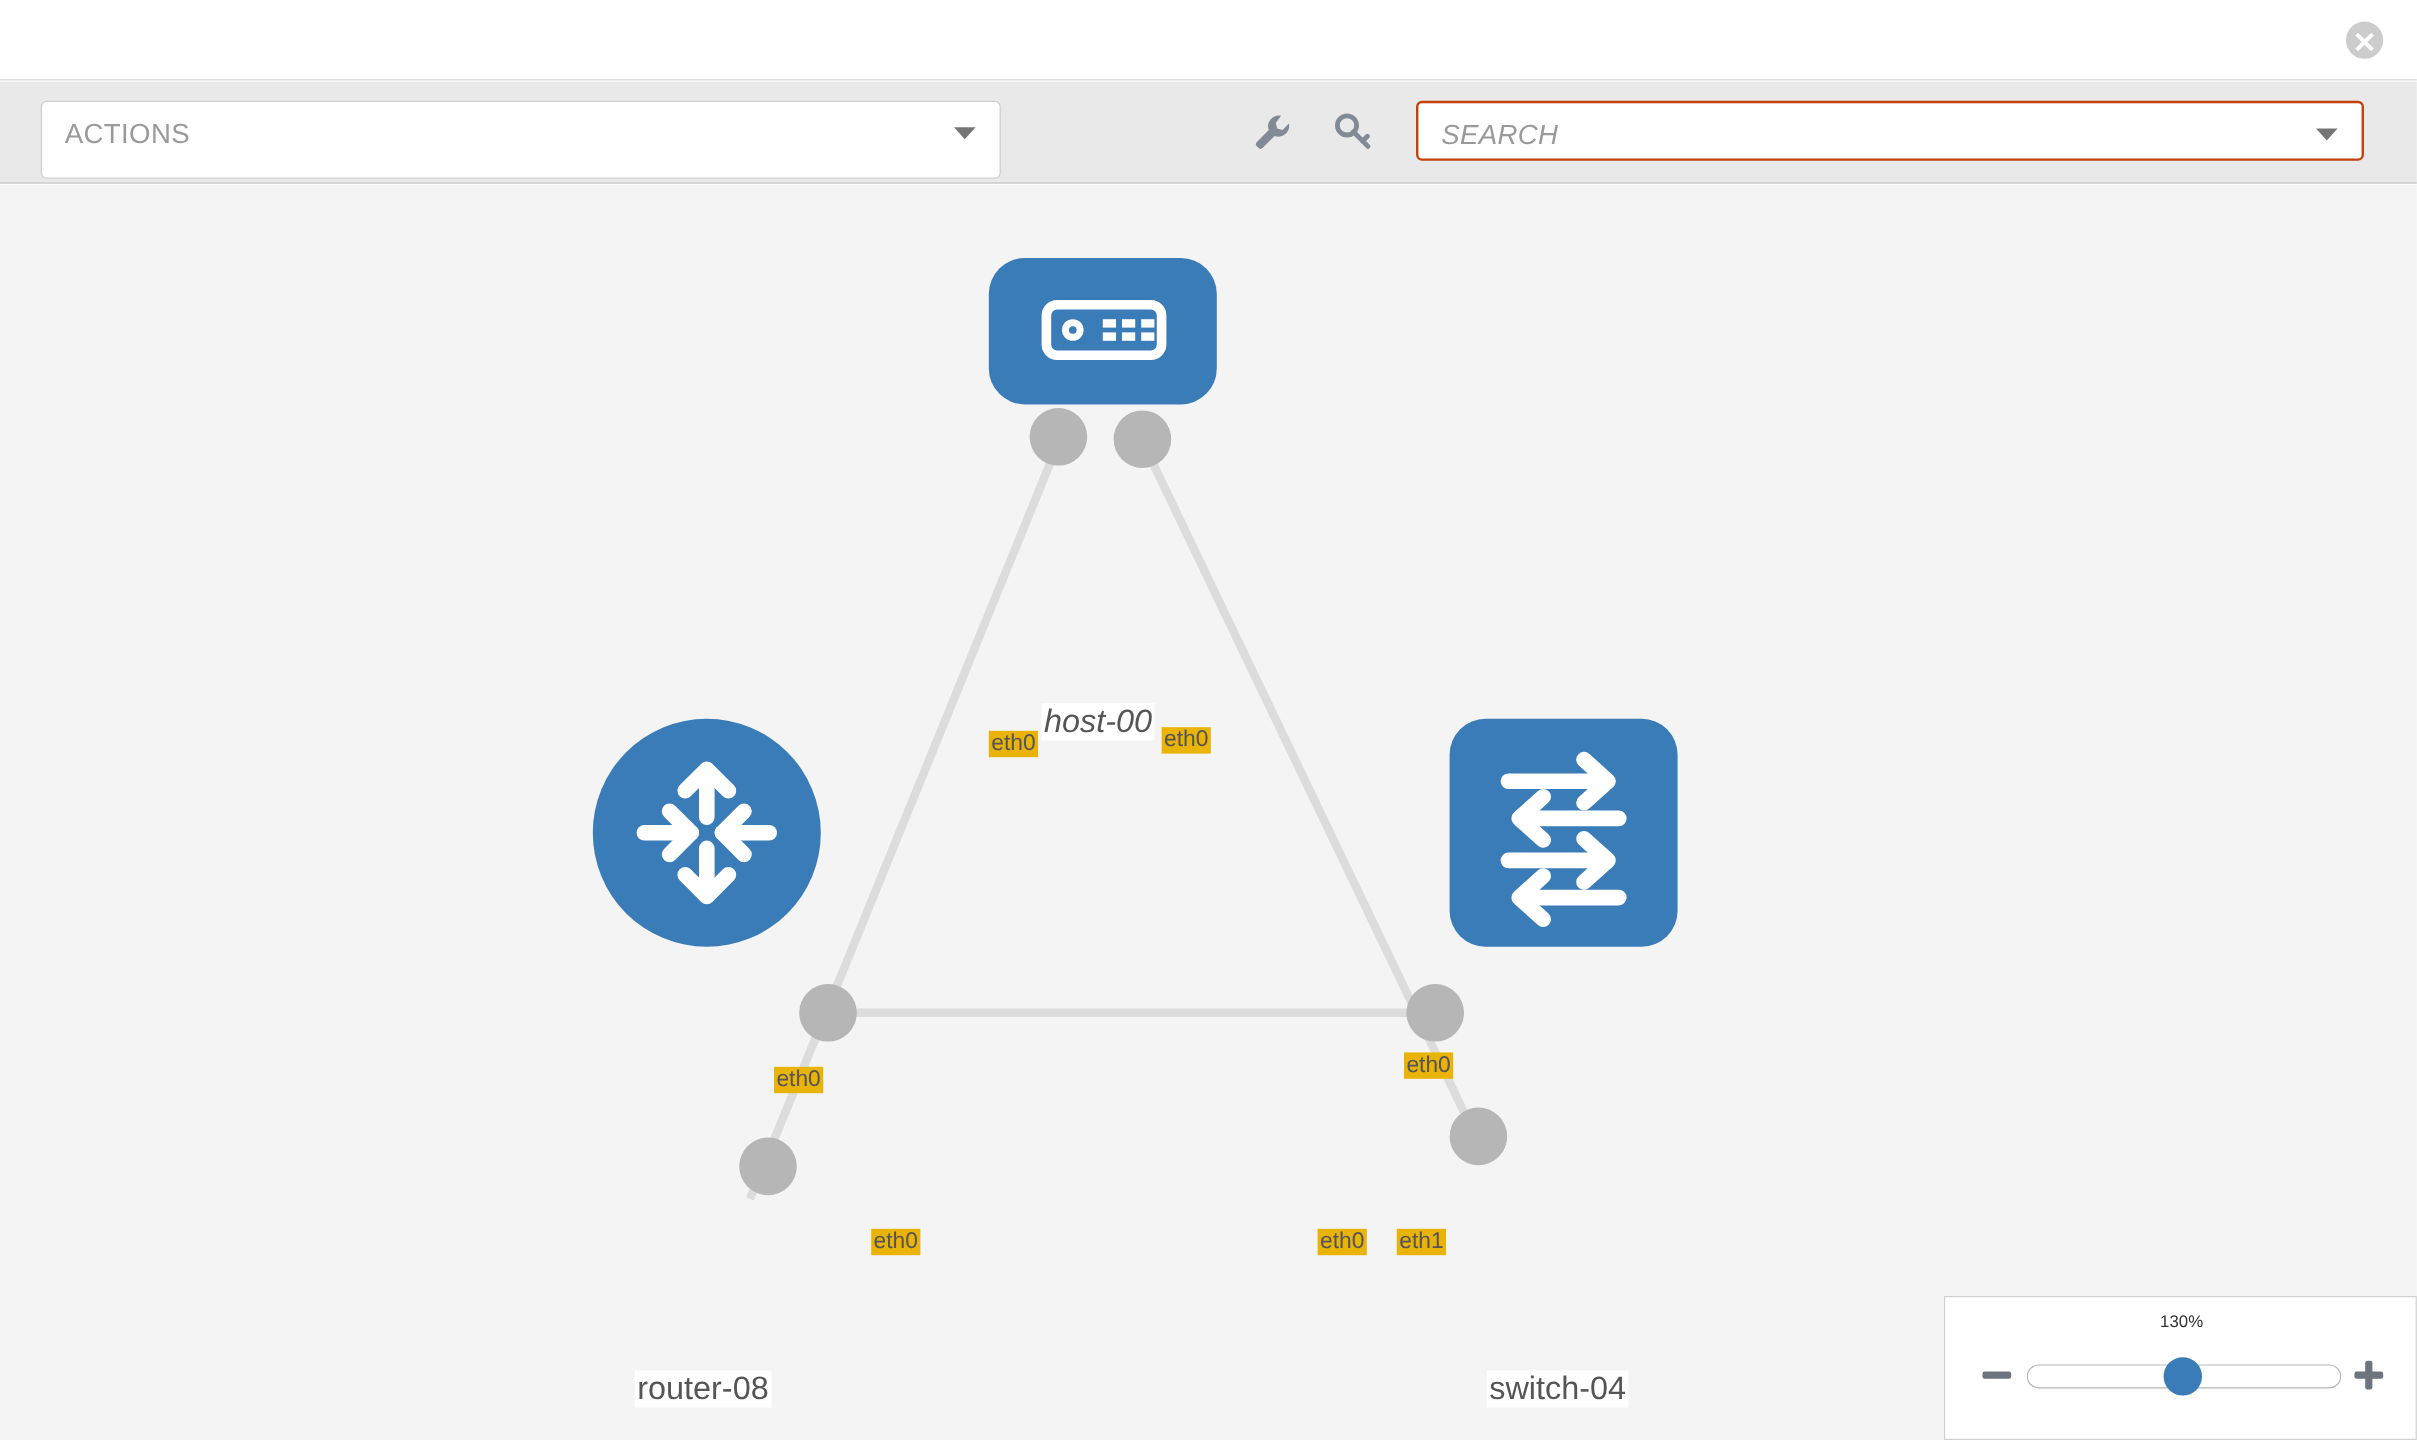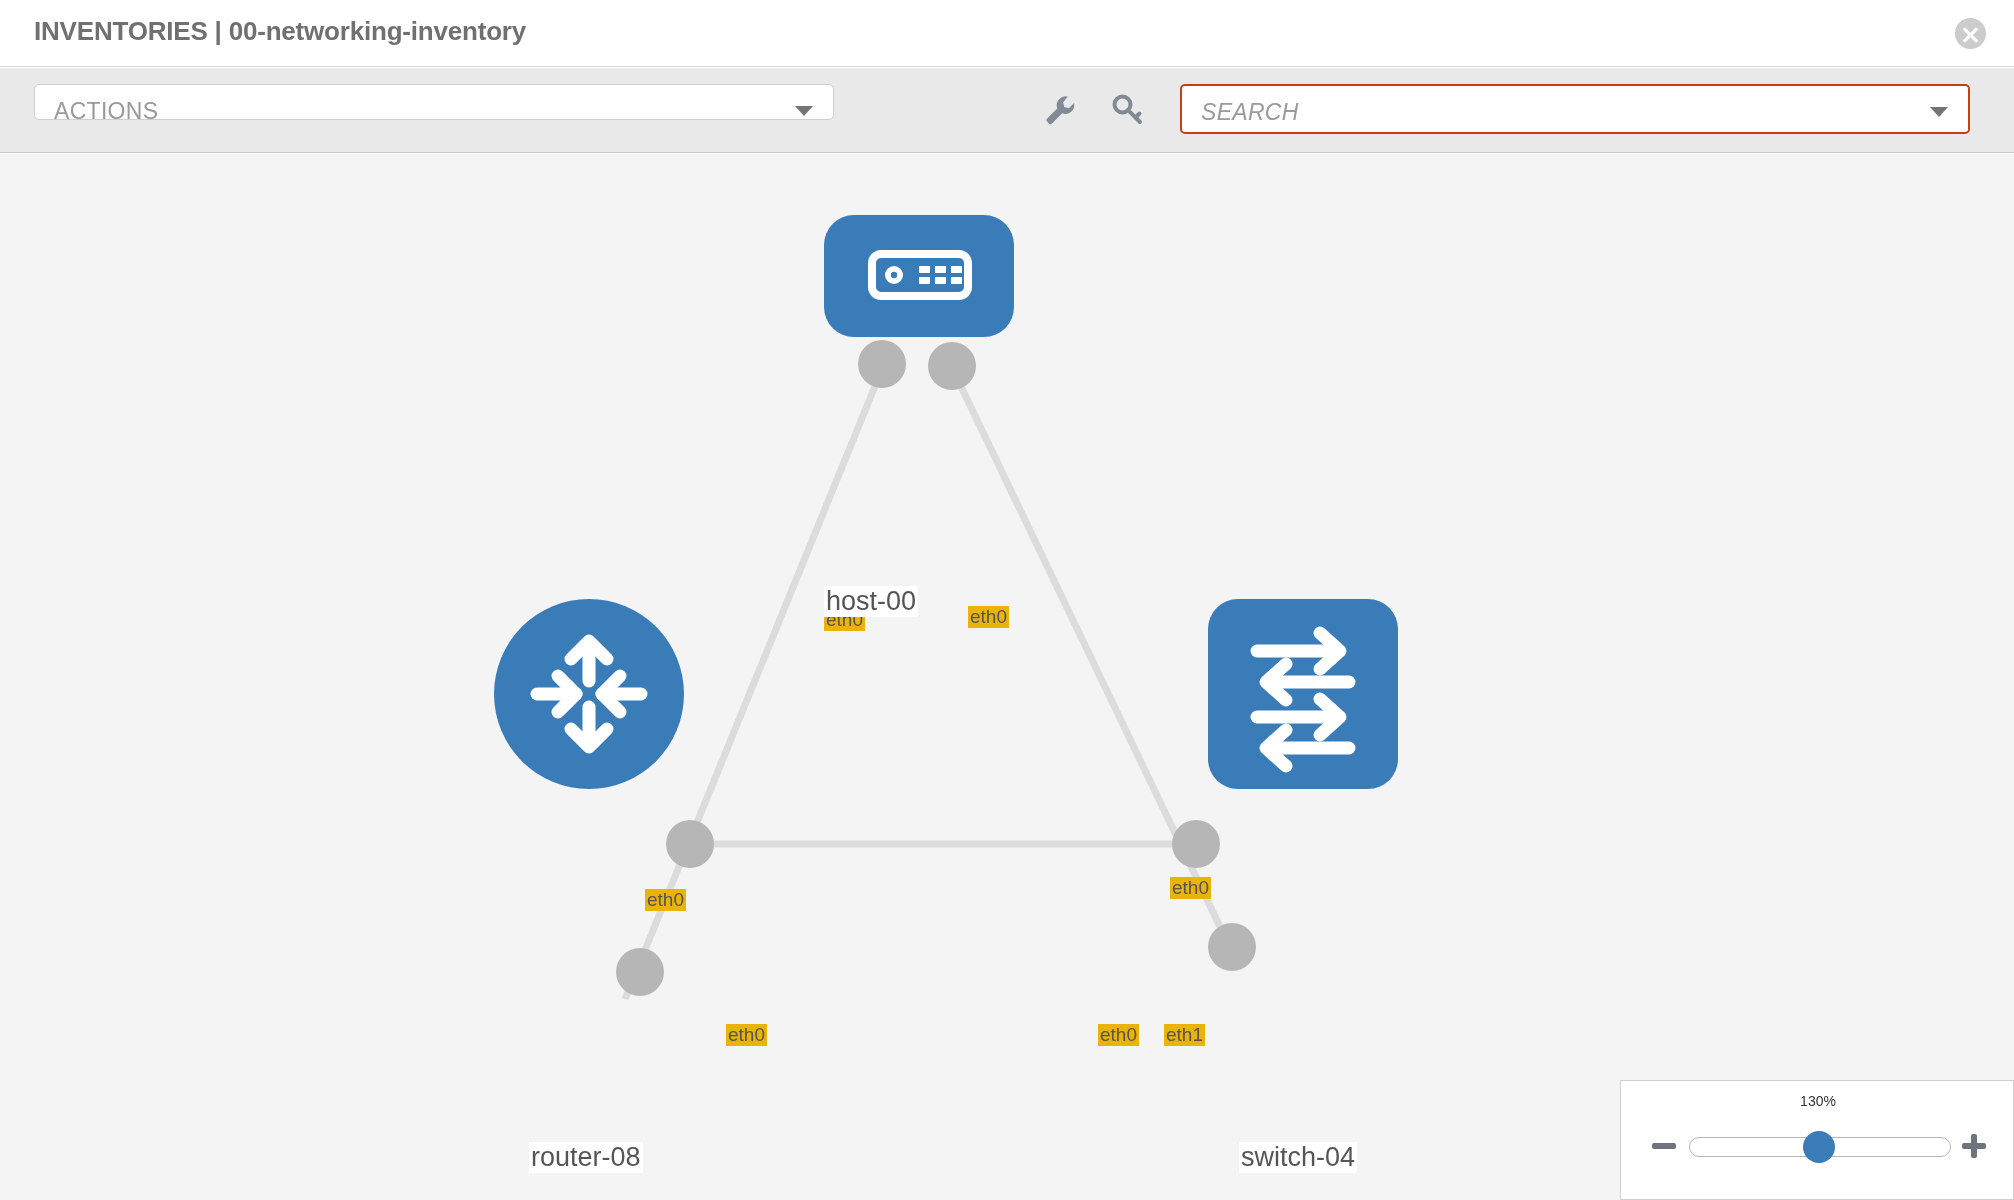--- a/index.html
+++ b/index.html
@@ -50,21 +50,21 @@
     width: 2014px;
     height: 85px;
     background: #e9e9e9;
     border-bottom: 1px solid #c6c6c6;
   }
   .actions-select {
     position: absolute;
     left: 34px;
     top: 84px;
     width: 800px;
-    height: 36px;
+    height: 65px;
     background: #fefefe;
     border: 1px solid #cfcfcf;
     border-radius: 5px;
   }
   .actions-select .label {
     position: absolute;
     left: 19px;
     top: 13px;
     font-size: 23px;
     color: #9a9a9a;
@@ -190,21 +190,20 @@
     height: 32px;
     border-radius: 50%;
     background: #3a7cb8;
     cursor: pointer;
   }
 </style>
 </head>
 <body>
 
 <div class="header">
-  <div class="header-title">INVENTORIES | 00-networking-inventory</div>
   <div class="close-btn">
     <svg width="31" height="31" viewBox="0 0 31 31">
       <path d="M10 9.2 L15.5 14.7 L21 9.2 L23.3 11.5 L17.8 17 L23.3 22.5 L21 24.8 L15.5 19.3 L10 24.8 L7.7 22.5 L13.2 17 L7.7 11.5 Z" fill="#ffffff"></path>
     </svg>
   </div>
 </div>
 
 <div class="toolbar"></div>
 
 <div class="actions-select">
@@ -305,21 +304,21 @@
   </svg>
 
   <span class="port-label" style="left:824px; top:455px;">eth0</span>
   <span class="port-label" style="left:968px; top:452px;">eth0</span>
   <span class="port-label" style="left:645px; top:735px;">eth0</span>
   <span class="port-label" style="left:1170px; top:723px;">eth0</span>
   <span class="port-label" style="left:726px; top:870px;">eth0</span>
   <span class="port-label" style="left:1098px; top:870px;">eth0</span>
   <span class="port-label" style="left:1164px; top:870px;">eth1</span>
 
-  <span class="node-label" style="left:824px; top:432px;">host-00</span>
+  <span class="node-label" style="left:868px; top:432px;font-style:italic;">host-00</span>
   <span class="node-label" style="left:529px; top:988px;">router-08</span>
   <span class="node-label" style="left:1239px; top:988px;">switch-04</span>
 </div>
 
 <div class="zoom-panel">
   <div class="zoom-value">130%</div>
 
   <div class="zoom-minus">
     <svg width="30" height="30" viewBox="0 0 30 30">
       <rect x="3" y="12" width="24" height="6" rx="2" fill="#6e747d"></rect>

